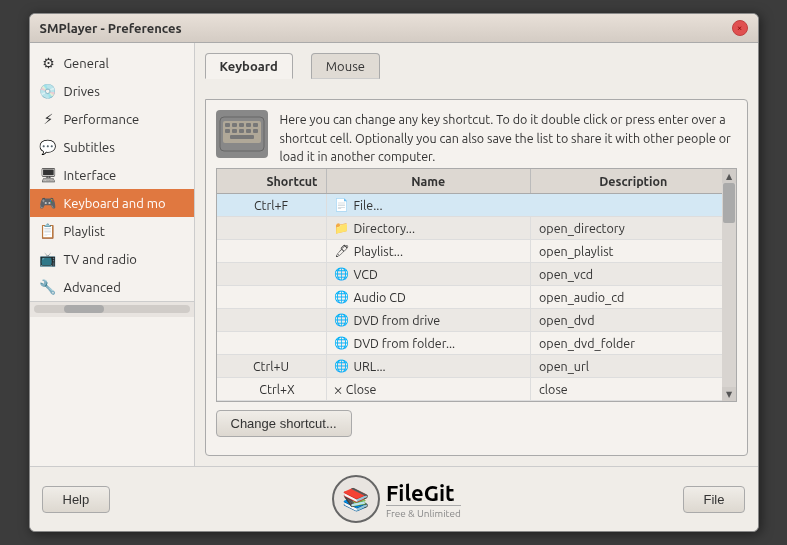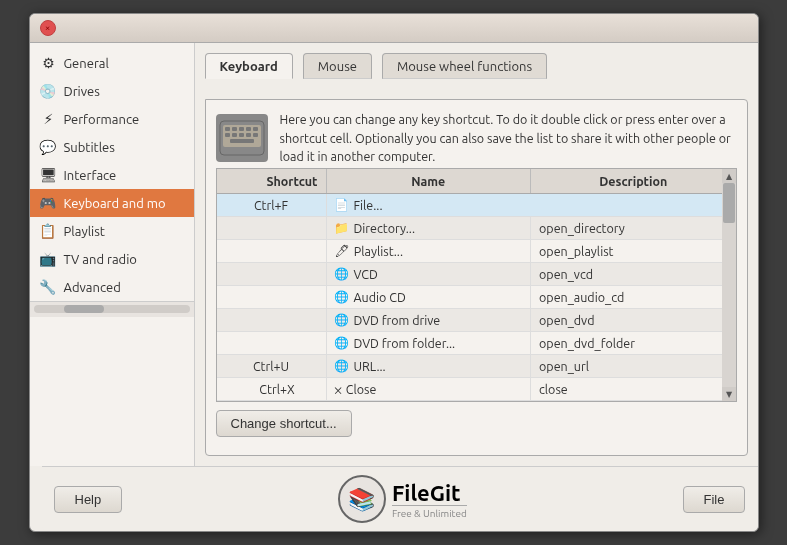--- a/index.html
+++ b/index.html
@@ -108,21 +108,21 @@
     }
     
     .main-panel {
       flex: 1;
       display: flex;
       flex-direction: column;
       padding: 10px;
     }
     .tabs {
       display: flex;
-      gap: 8px;
+      gap: 16px;
       margin-bottom: 20px;
     }
     .tab {
       padding: 5px 14px;
       border: 1px solid #aaa;
       border-radius: 4px 4px 0 0;
       background: #e0dbd4;
       cursor: pointer;
       font-size: 13px;
       color: #333;
@@ -138,21 +138,21 @@
       border: 1px solid #aaa;
       border-radius: 0 4px 4px 4px;
       background: #f5f2ee;
       padding: 10px;
       flex: 1;
       display: flex;
       flex-direction: column;
     }
     .info-section {
       display: flex;
-      align-items: center;
+      align-items: flex-start;
       margin-bottom: 2px;
       gap: 12px;
     }
     .keyboard-icon-img {
       width: 52px;
       height: 48px;
       background: #888;
       border-radius: 4px;
       display: flex;
       align-items: center;
@@ -271,21 +271,20 @@
     }
     
     .footer {
       border-top: 1px solid #ccc;
       display: flex;
       justify-content: space-between;
       align-items: center;
       padding: 8px 12px;
       background: #f0ede8;
       border-radius: 0 0 6px 6px;
-      margin-left: 12px;
     }
     .help-btn, .apply-btn {
       padding: 5px 20px;
       border: 1px solid #aaa;
       border-radius: 4px;
       cursor: pointer;
       font-size: 13px;
     }
     .help-btn {
       background: linear-gradient(to bottom, #f0ede8, #ddd8d0);
@@ -327,20 +326,21 @@
       align-items: center;
       gap: 6px;
     }
   </style>
 </head>
 <body>
 
 <div class="window">
 
   <div class="title-bar">
+    <span class="title-bar-text">SMPlayer - Preferences</span>
     <div class="close-btn">×</div>
   </div>
 
   <div class="content">
 
     <div class="sidebar">
       <div id="sidebar-items-container">
           <div class="sidebar-item">
             <span class="sidebar-icon">⚙</span>
             <span>General</span>
@@ -383,21 +383,20 @@
           <div class="sidebar-scrollbar-thumb"></div>
         </div>
       </div>
     </div>
 
     <div class="main-panel">
 
       <div class="tabs" id="tabs-container">
           <div class="tab active">Keyboard</div>
           <div class="tab">Mouse</div>
-          <div class="tab">Mouse wheel functions</div>
         </div>
 
       <div class="tab-content">
 
         <div class="info-section">
           <div class="keyboard-icon-img">
             <svg width="48" height="42" viewBox="0 0 48 42">
               <rect x="2" y="4" width="44" height="34" rx="4" fill="#888" stroke="#666" stroke-width="1"></rect>
               <rect x="5" y="8" width="38" height="22" rx="2" fill="#b0a898"></rect>
               <rect x="7" y="10" width="5" height="4" rx="1" fill="#777"></rect>

